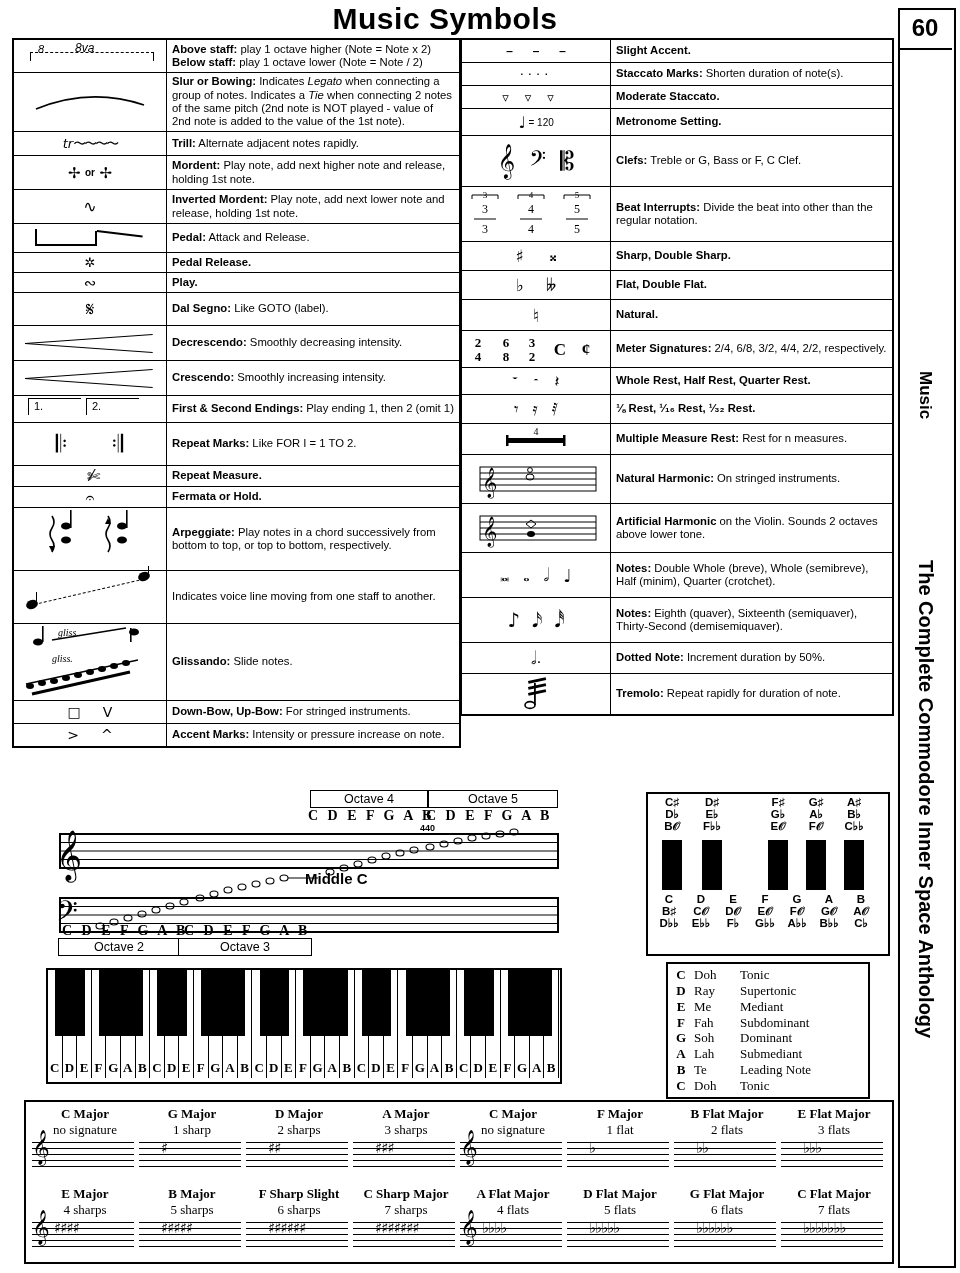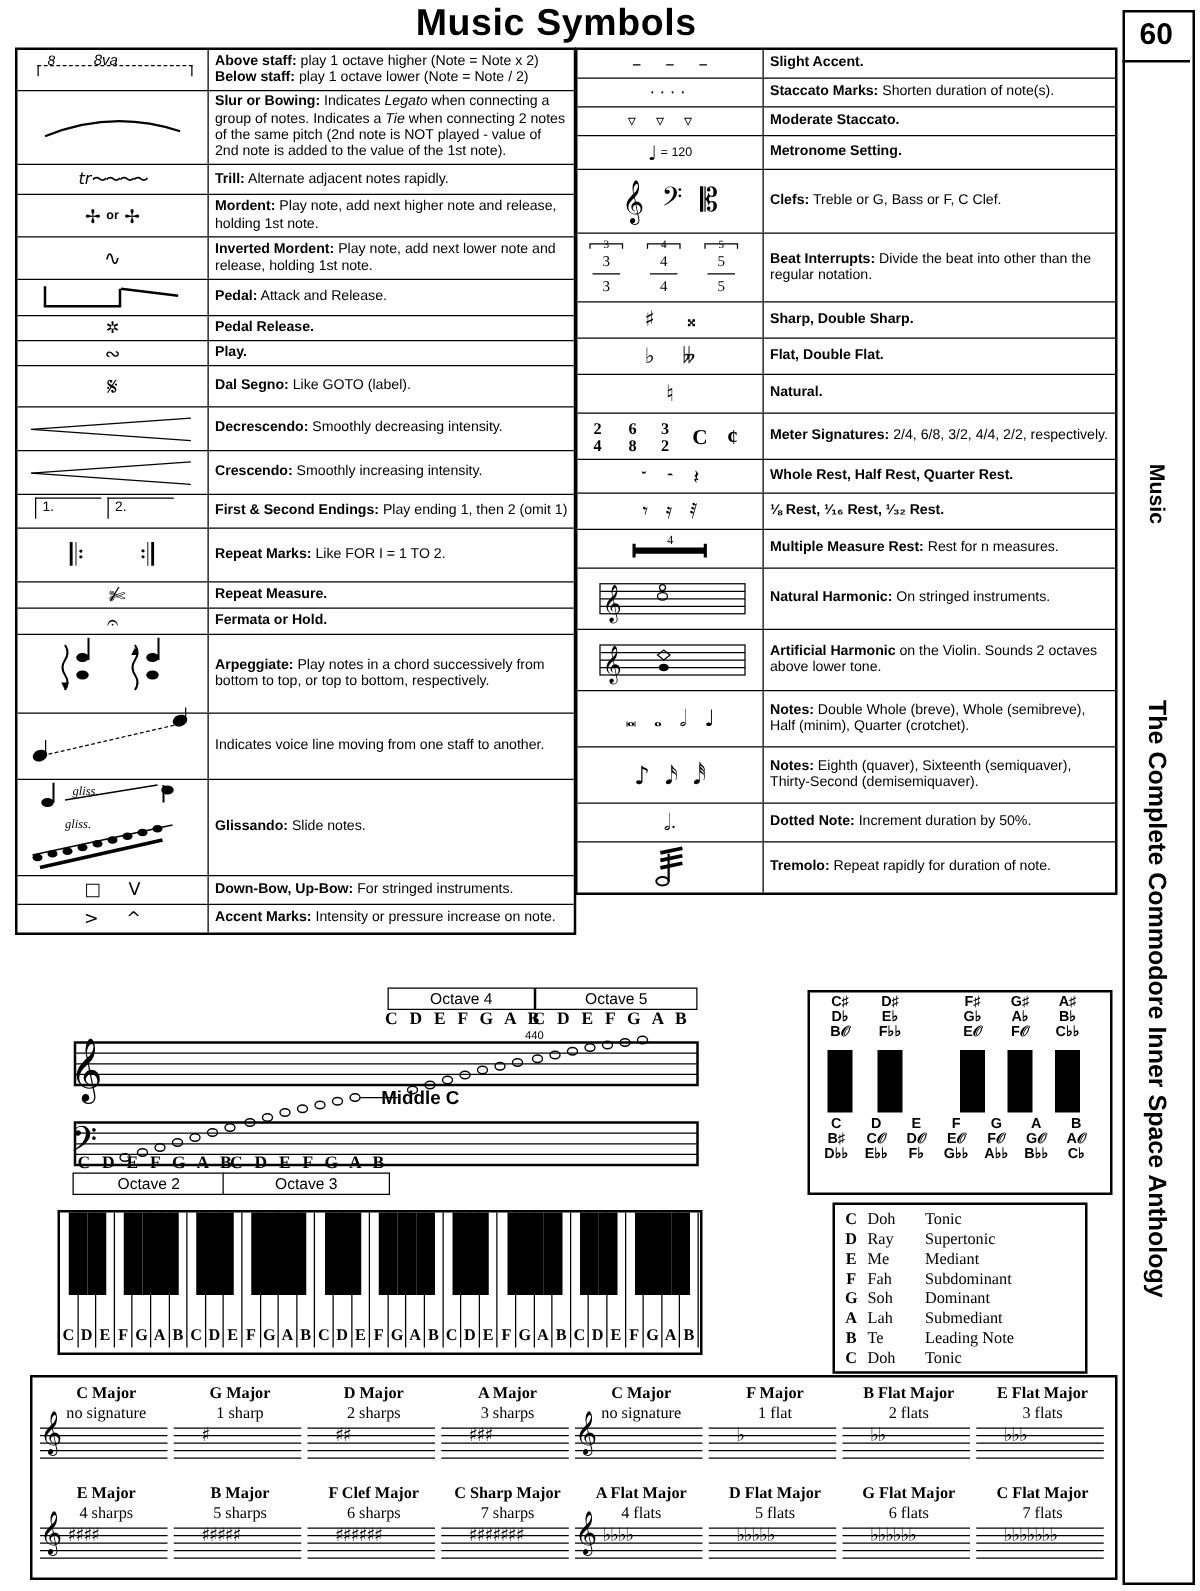--- a/index.html
+++ b/index.html
@@ -622,21 +622,21 @@
       <div class="cellB">
           <span><b>Tremolo:</b> Repeat rapidly for duration of note.</span>
         </div>
     </div>
   </div>
 
   <div class="oct-label" style="left:310px;top:790px;width:108px;"><span>Octave 4</span></div>
   <div class="oct-label" style="left:428px;top:790px;width:120px;"><span>Octave 5</span></div>
   <div class="note-letters" style="position:absolute;left:308px;top:808px;">C D E F G A B</div>
   <div class="note-letters" style="position:absolute;left:426px;top:808px;">C D E F G A B</div>
-  <div class="tiny" style="position:absolute;left:420px;top:823px;">440</div>
+  <div class="tiny" style="position:absolute;left:420px;top:823px;font-weight:bold;">440</div>
 
   <svg style="position:absolute;left:30px;top:826px;" width="540" height="120">
 
     <rect x="30" y="8" width="498" height="34" fill="none" stroke="#000" stroke-width="2"></rect>
     <line x1="30" y1="16.5" x2="528" y2="16.5" stroke="#000"></line>
       <line x1="30" y1="25" x2="528" y2="25" stroke="#000"></line>
     <line x1="30" y1="33.5" x2="528" y2="33.5" stroke="#000"></line>
     <text x="26" y="44" font-size="44" font-family="DejaVu Sans, sans-serif">𝄞</text>
 
     <rect x="30" y="72" width="498" height="34" fill="none" stroke="#000" stroke-width="2"></rect>
@@ -998,21 +998,21 @@
       </div>
       <div class="ksstaff" style="left: 113px; top: 120px; width: 102px;">
         <div class="l" style="top: 0px;"></div>
         <div class="l" style="top: 6px;"></div>
         <div class="l" style="top: 12px;"></div>
         <div class="l" style="top: 18px;"></div>
         <div class="l" style="top: 24px;"></div>
         <div class="accs" style="left: 22px; top: -3px;">♯♯♯♯♯</div>
       </div>
       <div class="ks" style="left: 220px; top: 84px;">
-        <div class="n">F Clef Major</div>
+        <div class="n">F Sharp Slight</div>
         <div class="c">6 sharps</div>
       </div>
       <div class="ksstaff" style="left: 220px; top: 120px; width: 102px;">
         <div class="l" style="top: 0px;"></div>
         <div class="l" style="top: 6px;"></div>
         <div class="l" style="top: 12px;"></div>
         <div class="l" style="top: 18px;"></div>
         <div class="l" style="top: 24px;"></div>
         <div class="accs" style="left: 22px; top: -3px;">♯♯♯♯♯♯</div>
       </div>

